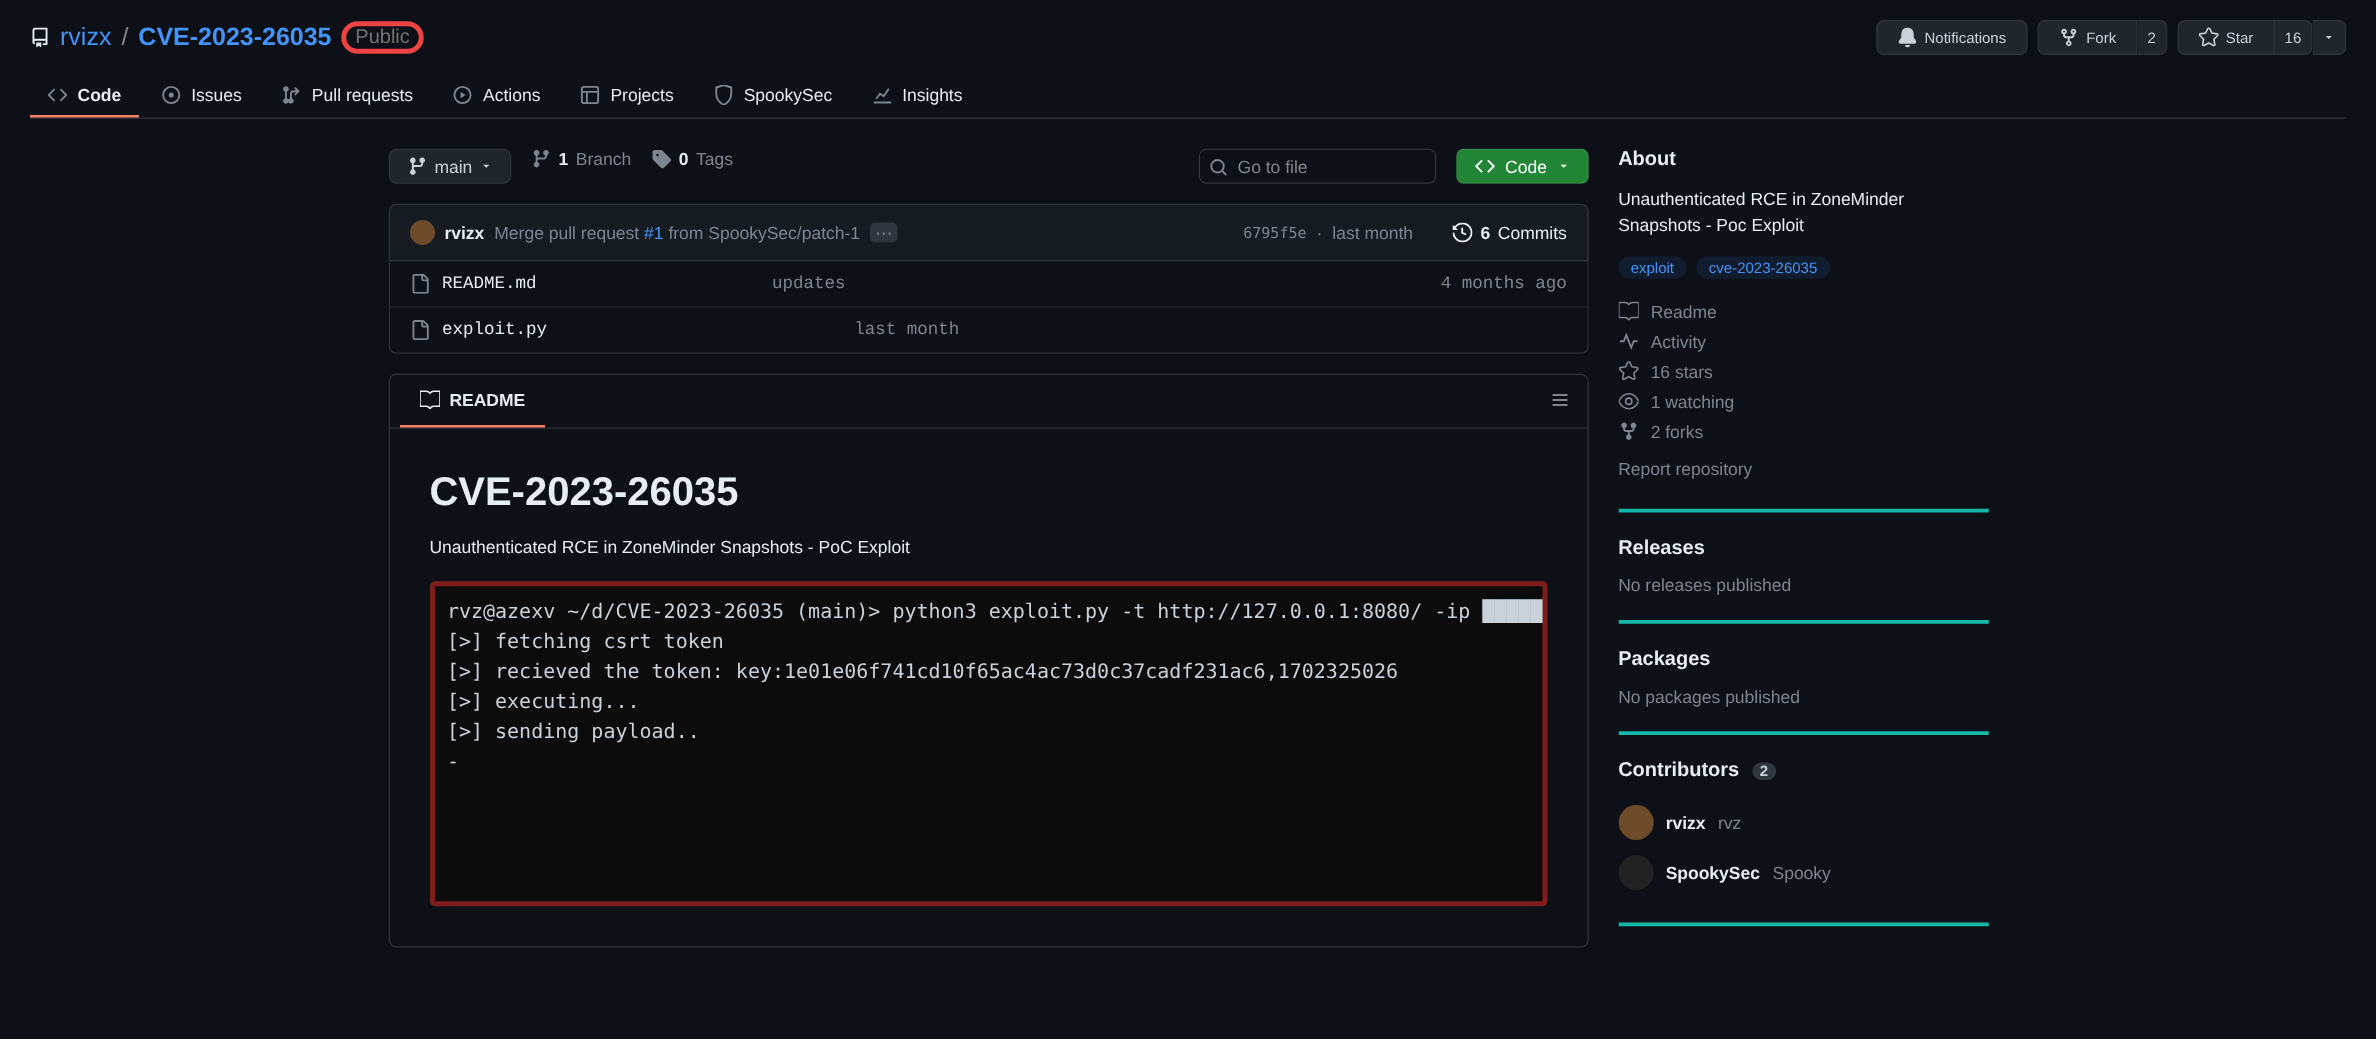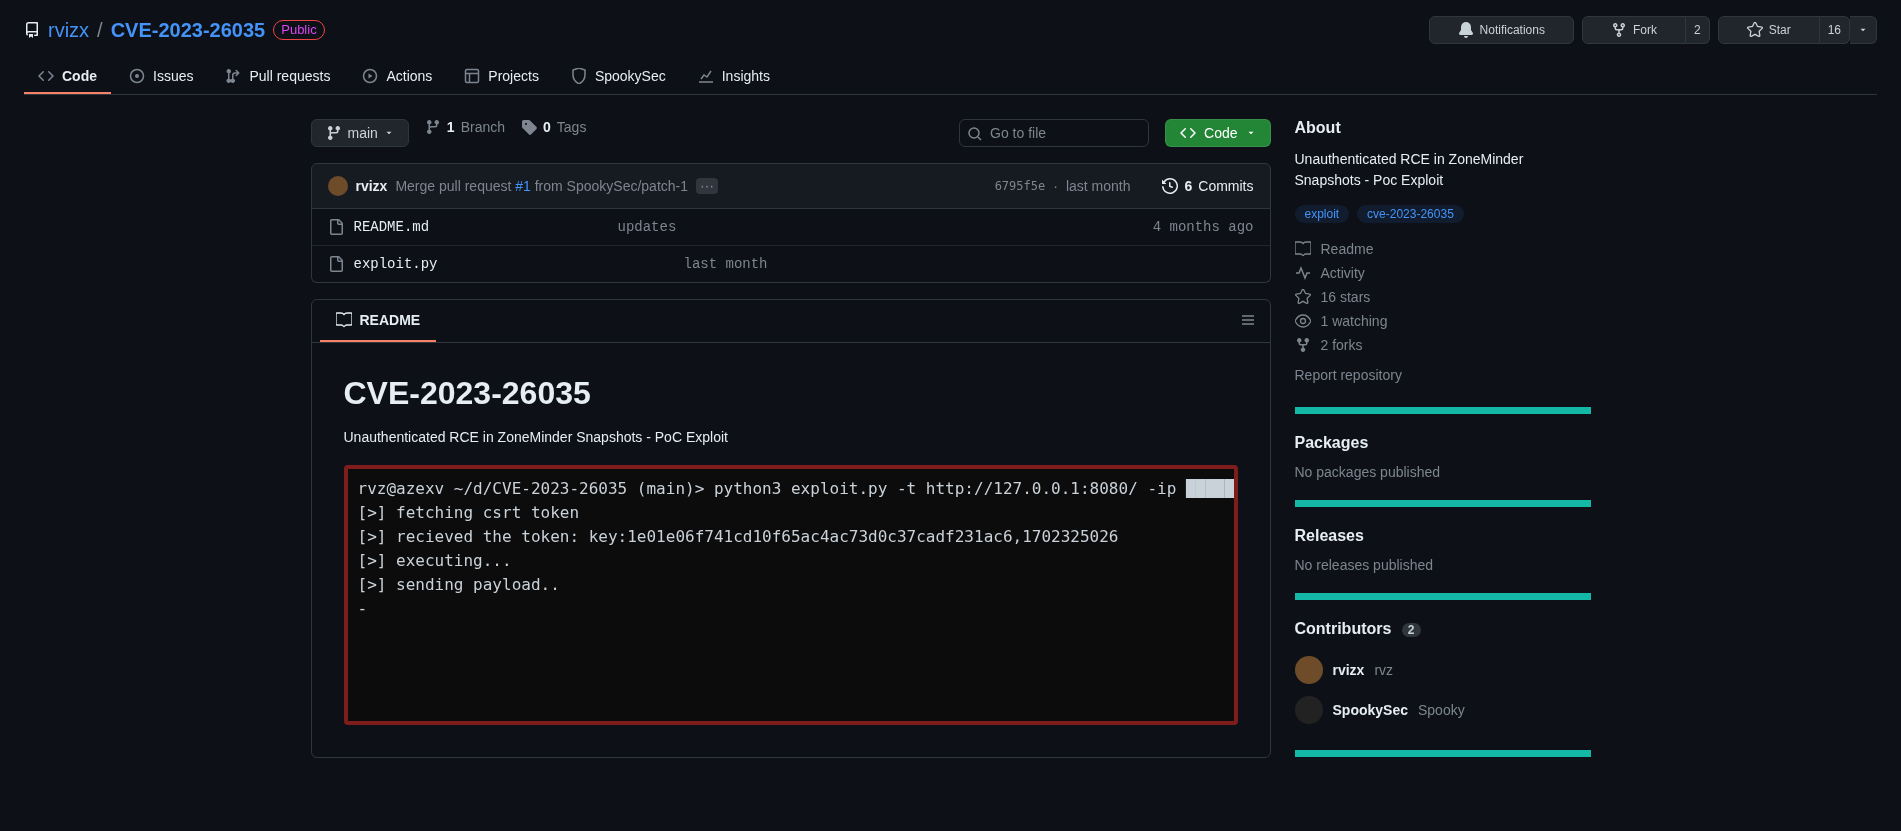--- a/index.html
+++ b/index.html
@@ -4,23 +4,23 @@
 <style>
 * { box-sizing: border-box; margin: 0; padding: 0; }
 body { font-family: -apple-system, BlinkMacSystemFont, "Segoe UI", Helvetica, Arial, sans-serif; font-size: 14px; color: #e6edf3; background: #0d1117; }
 a { color: #4493f8; text-decoration: none; }
 .container { width: 1901px; padding: 0 24px; }
 
 
 .repo-head { display: flex; justify-content: space-between; align-items: center; padding: 16px 0 8px; }
 .repo-title { display: flex; align-items: center; gap: 8px; font-size: 20px; }
 .repo-title .sep { color: #7d8590; }
-.badge-public { font-size: 13px; color: #d946ef; border: 1px solid #ef4444; border-radius: 2em; padding: 0 7px; line-height: 18px; }
+.badge-public { font-size: 16px; color: #737373; border: 4px solid #ef4444; border-radius: 2em; padding: 0 7px; line-height: 18px; }
 .repo-actions { display: flex; gap: 8px; }
-.btn { display: inline-flex; align-items: center; gap: 6px; background: #21262d; border: 1px solid #30363d; color: #c9d1d9; padding: 5px 28px; font-size: 12px; border-radius: 6px; cursor: pointer; }
+.btn { display: inline-flex; align-items: center; gap: 6px; background: #21262d; border: 1px solid #30363d; color: #c9d1d9; padding: 5px 16px; font-size: 12px; border-radius: 6px; cursor: pointer; }
 .btn-split { display: inline-flex; }
 .btn-split .btn:first-child { border-top-right-radius: 0; border-bottom-right-radius: 0; }
 .btn-split .btn.seg { border-top-left-radius: 0; border-bottom-left-radius: 0; border-left: 0; padding: 5px 8px; }
 
 
 .nav { display: flex; border-bottom: 1px solid #30363d; gap: 4px; margin-top: 8px; }
 .nav-item { display: flex; align-items: center; gap: 8px; padding: 8px 14px; color: #e6edf3; font-size: 14px; border-bottom: 2px solid transparent; cursor: pointer; }
 .nav-item.selected { border-bottom-color: #f78166; font-weight: 600; }
 .nav-item .icon { color: #7d8590; }
 
@@ -62,21 +62,21 @@
 .readme-box { border: 1px solid #30363d; border-radius: 6px; margin-top: 16px; }
 .readme-tabs { display: flex; align-items: center; padding: 0 8px; border-bottom: 1px solid #30363d; }
 .readme-tab { display: flex; align-items: center; gap: 8px; padding: 12px 16px; font-size: 14px; border-bottom: 2px solid #f78166; font-weight:600; }
 .readme-toc { margin-left: auto; color: #7d8590; padding: 6px; cursor: pointer; }
 .readme-body { padding: 32px; }
 .readme-body h1 { font-size: 32px; font-weight: 600; margin-bottom: 16px; border-bottom: 1px solid #21262d00; }
 .readme-body p { margin: 12px 0 20px; color: #e6edf3; }
 .term-screenshot { background: #0c0c0c; border: 4px solid #7f1d1d; border-radius: 4px; padding: 8px 10px; font-family: ui-monospace, Menlo, monospace; font-size: 16px; line-height: 1.5; color: #c9d1d9; height: 260px; overflow: hidden; white-space: pre; }
 
 
-.sb-sec { border-bottom: 7px solid #14b8a6; padding-bottom: 20px; margin-bottom: 20px; }
+.sb-sec { border-bottom: 3px solid #14b8a6; padding-bottom: 20px; margin-bottom: 20px; }
 .sb-h { font-size: 16px; font-weight: 600; margin-bottom: 12px; color: #e6edf3; }
 .sb-desc { color: #e6edf3; margin-bottom: 14px; line-height: 1.5; }
 .topic-tag { display: inline-block; background: #388bfd1a; color: #4493f8; border-radius: 2em; padding: 2px 10px; font-size: 12px; margin-right: 4px; }
 .sb-link { display: flex; align-items: center; gap: 10px; color: #7d8590; padding: 4px 0; font-size: 14px; cursor: pointer; }
 .sb-sub { color: #7d8590; font-size: 14px; }
 .contrib { display: flex; align-items: center; gap: 10px; padding: 6px 0; }
 .contrib .avatar-lg { width: 28px; height: 28px; border-radius: 50%; background: #6e4c2a; }
 .contrib .avatar-lg.dark { background: #222; }
 .contrib .cname { font-weight: 600; color: #e6edf3; }
 .contrib .calias { color: #7d8590; }
@@ -406,27 +406,27 @@
               </svg>
             </span>
           <span>2 forks</span>
         </div>
         <div class="sb-link" style="margin-top:6px">
           <span>Report repository</span>
         </div>
       </div>
 
       <div class="sb-sec">
+        <div class="sb-h">Releases</div>
+        <div class="sb-sub">No releases published</div>
+      </div>
+
+      <div class="sb-sec">
         <div class="sb-h">Packages</div>
         <div class="sb-sub">No packages published</div>
-      </div>
-
-      <div class="sb-sec">
-        <div class="sb-h">Releases</div>
-        <div class="sb-sub">No releases published</div>
       </div>
 
       <div class="sb-sec">
         <div class="sb-h">
           <span>Contributors</span>
           <span class="count-badge">2</span>
         </div>
         <div class="contrib">
           <span class="avatar-lg"></span>
           <span class="cname">rvizx</span>

